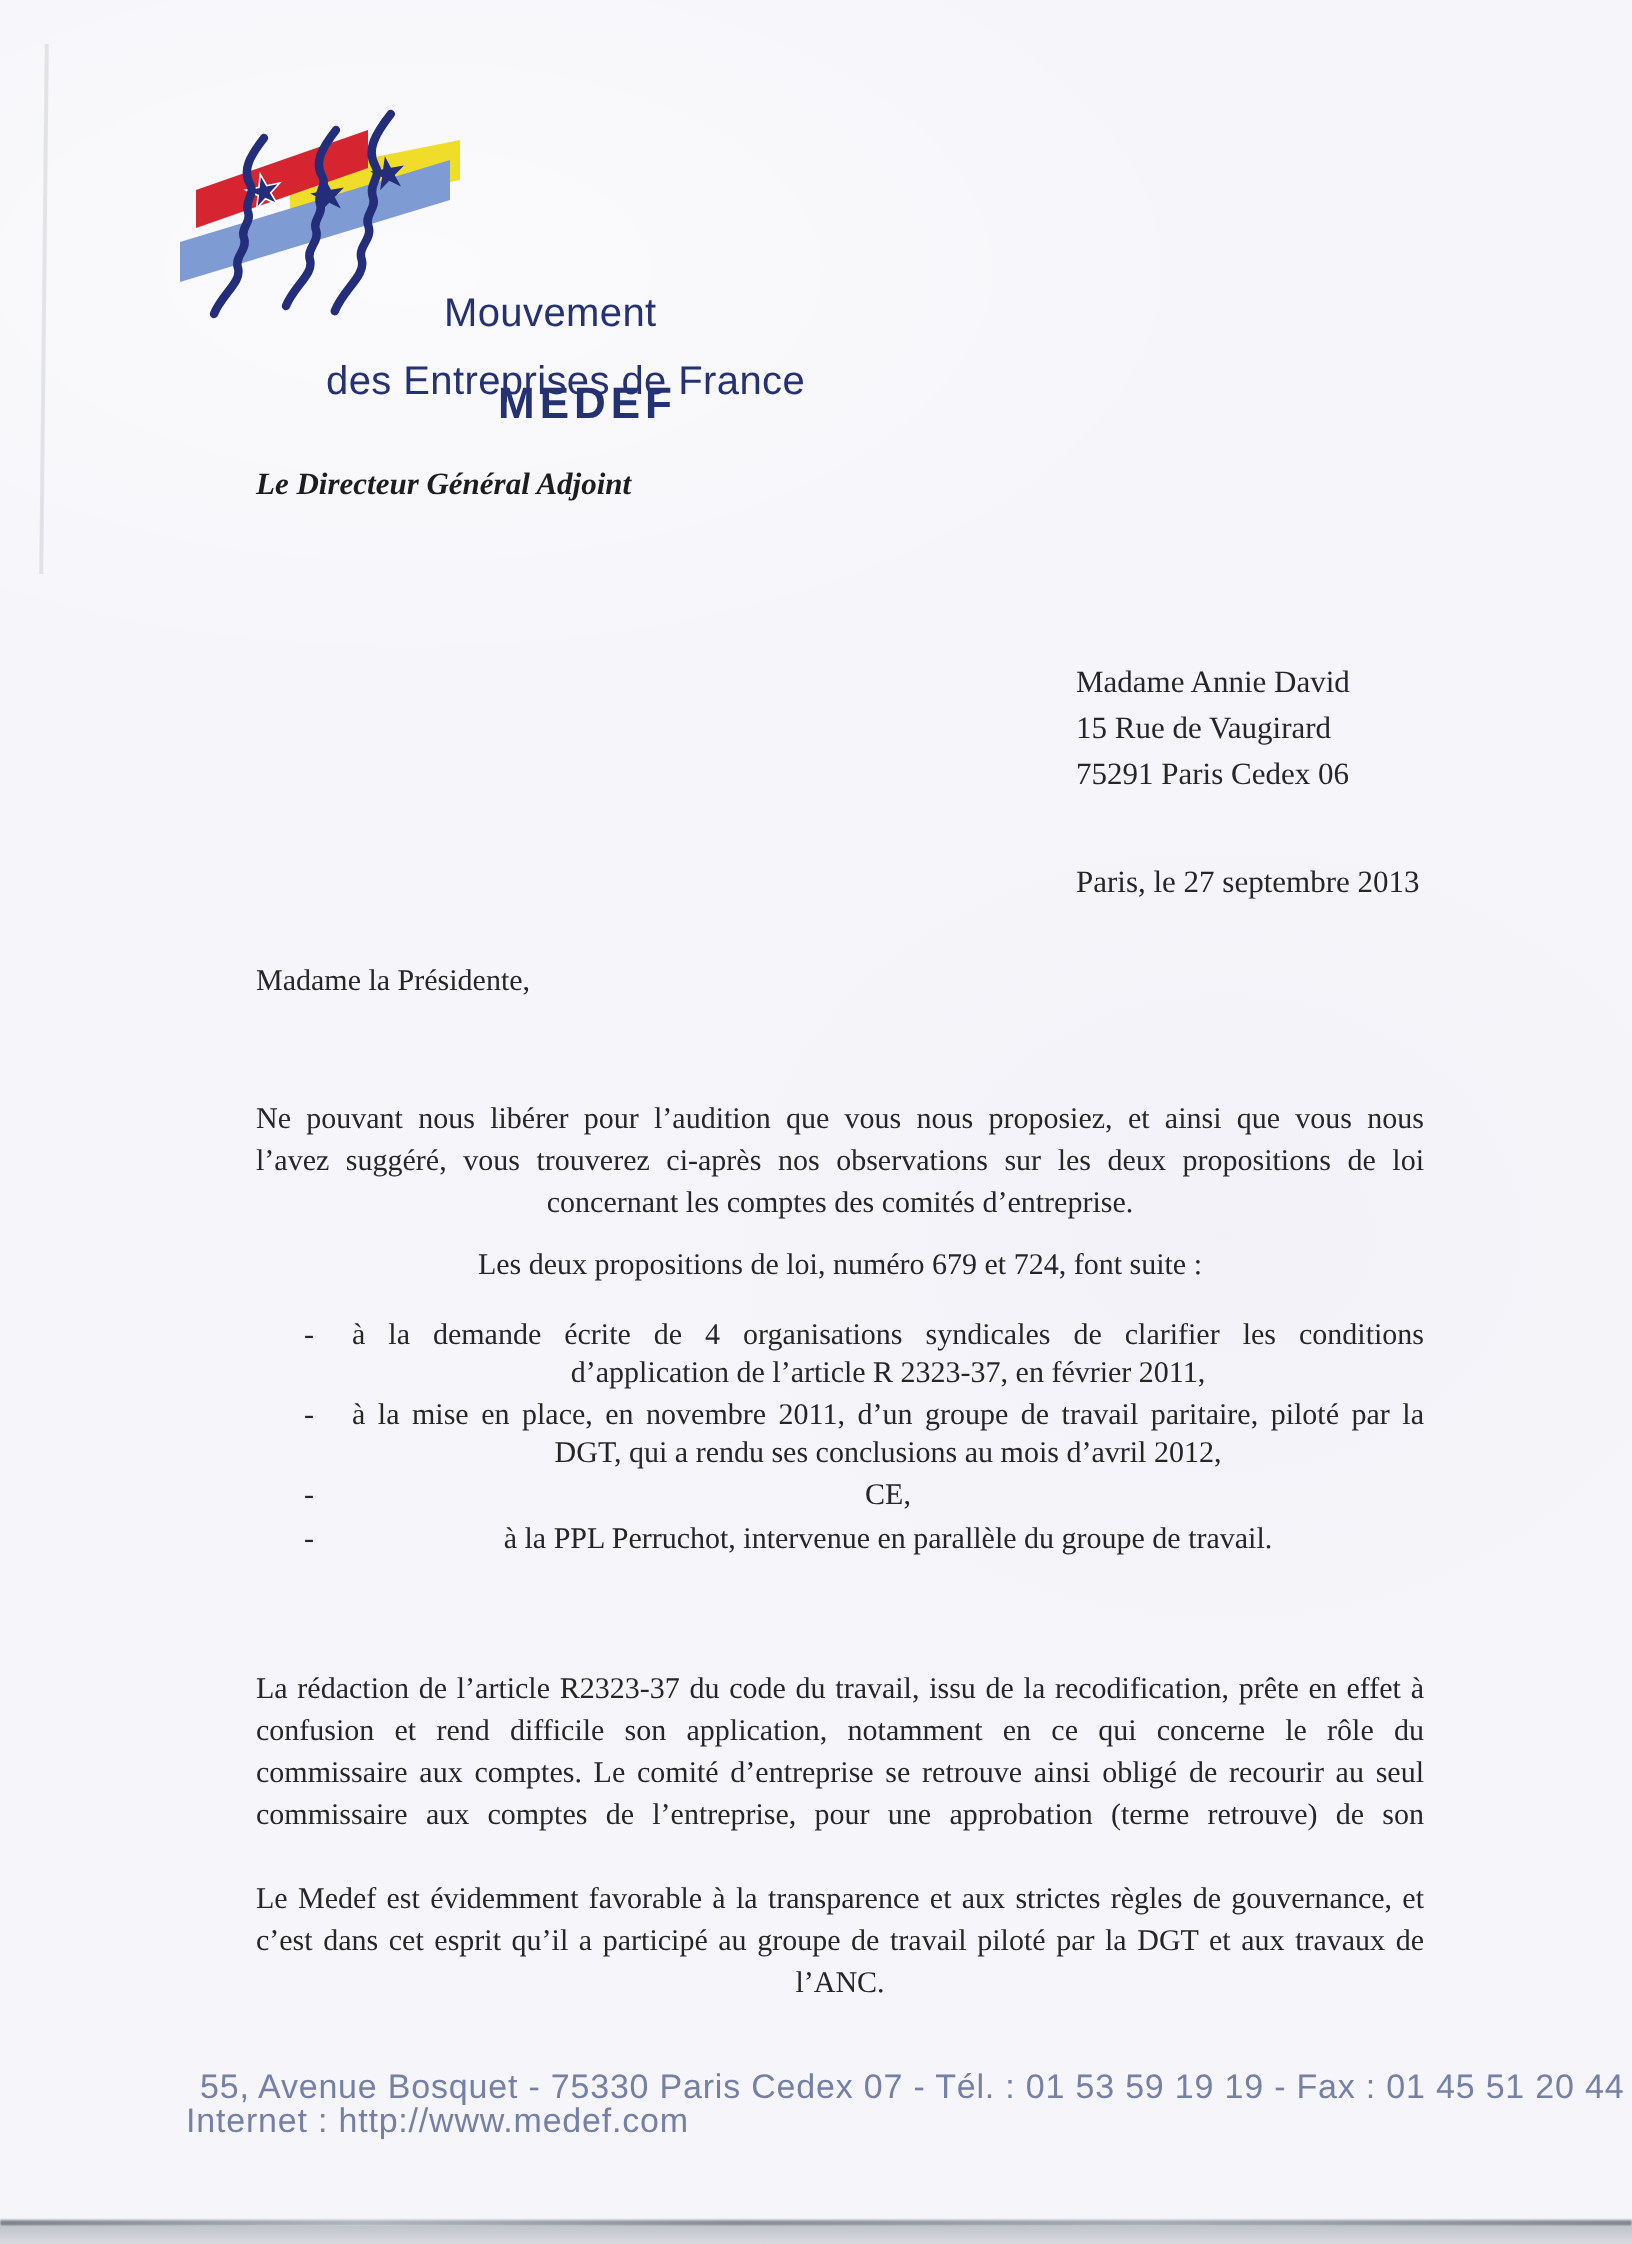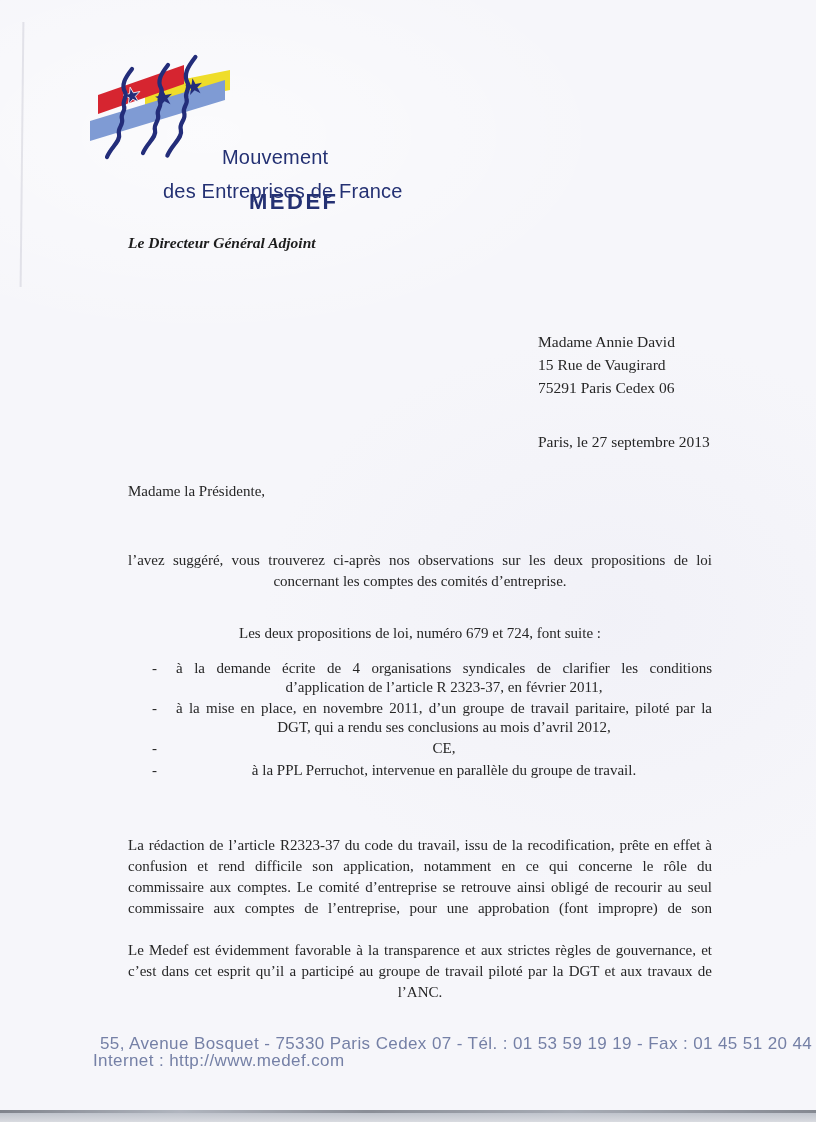--- a/index.html
+++ b/index.html
@@ -100,20 +100,21 @@
     <div>Madame Annie David</div>
     <div>15 Rue de Vaugirard</div>
     <div>75291 Paris Cedex 06</div>
   </div>
 
   <div class="abs dateline">Paris, le 27 septembre 2013</div>
 
   <div class="abs salutation">Madame la Présidente,</div>
 
   <div class="abs para p1">
+    <div class="line fill">Ne pouvant nous libérer pour l’audition que vous nous proposiez, et ainsi que vous nous</div>
     <div class="line fill">l’avez suggéré, vous trouverez ci-après nos observations sur les deux propositions de loi</div>
     <div class="line">concernant les comptes des comités d’entreprise.</div>
   </div>
 
   <div class="abs para p2">
     <div class="line">Les deux propositions de loi, numéro 679 et 724, font suite :</div>
   </div>
 
   <ul class="abs bullets">
     <li>
@@ -133,21 +134,21 @@
     <li>
       <span class="dash">-</span>
       <div class="line">à la PPL Perruchot, intervenue en parallèle du groupe de travail.</div>
     </li>
   </ul>
 
   <div class="abs para p3">
     <div class="line fill">La rédaction de l’article R2323-37 du code du travail, issu de la recodification, prête en effet à</div>
     <div class="line fill">confusion et rend difficile son application, notamment en ce qui concerne le rôle du</div>
     <div class="line fill">commissaire aux comptes. Le comité d’entreprise se retrouve ainsi obligé de recourir au seul</div>
-    <div class="line fill">commissaire aux comptes de l’entreprise, pour une approbation (font impropre) de son</div>
+    <div class="line fill">commissaire aux comptes de l’entreprise, pour une approbation (terme retrouve) de son</div>
   </div>
 
   <div class="abs para p4">
     <div class="line fill">Le Medef est évidemment favorable à la transparence et aux strictes règles de gouvernance, et</div>
     <div class="line fill">c’est dans cet esprit qu’il a participé au groupe de travail piloté par la DGT et aux travaux de</div>
     <div class="line">l’ANC.</div>
   </div>
 
   <div class="abs footer">
     <div class="l1">55, Avenue Bosquet - 75330 Paris Cedex 07 - Tél. : 01 53 59 19 19 - Fax : 01 45 51 20 44</div>

